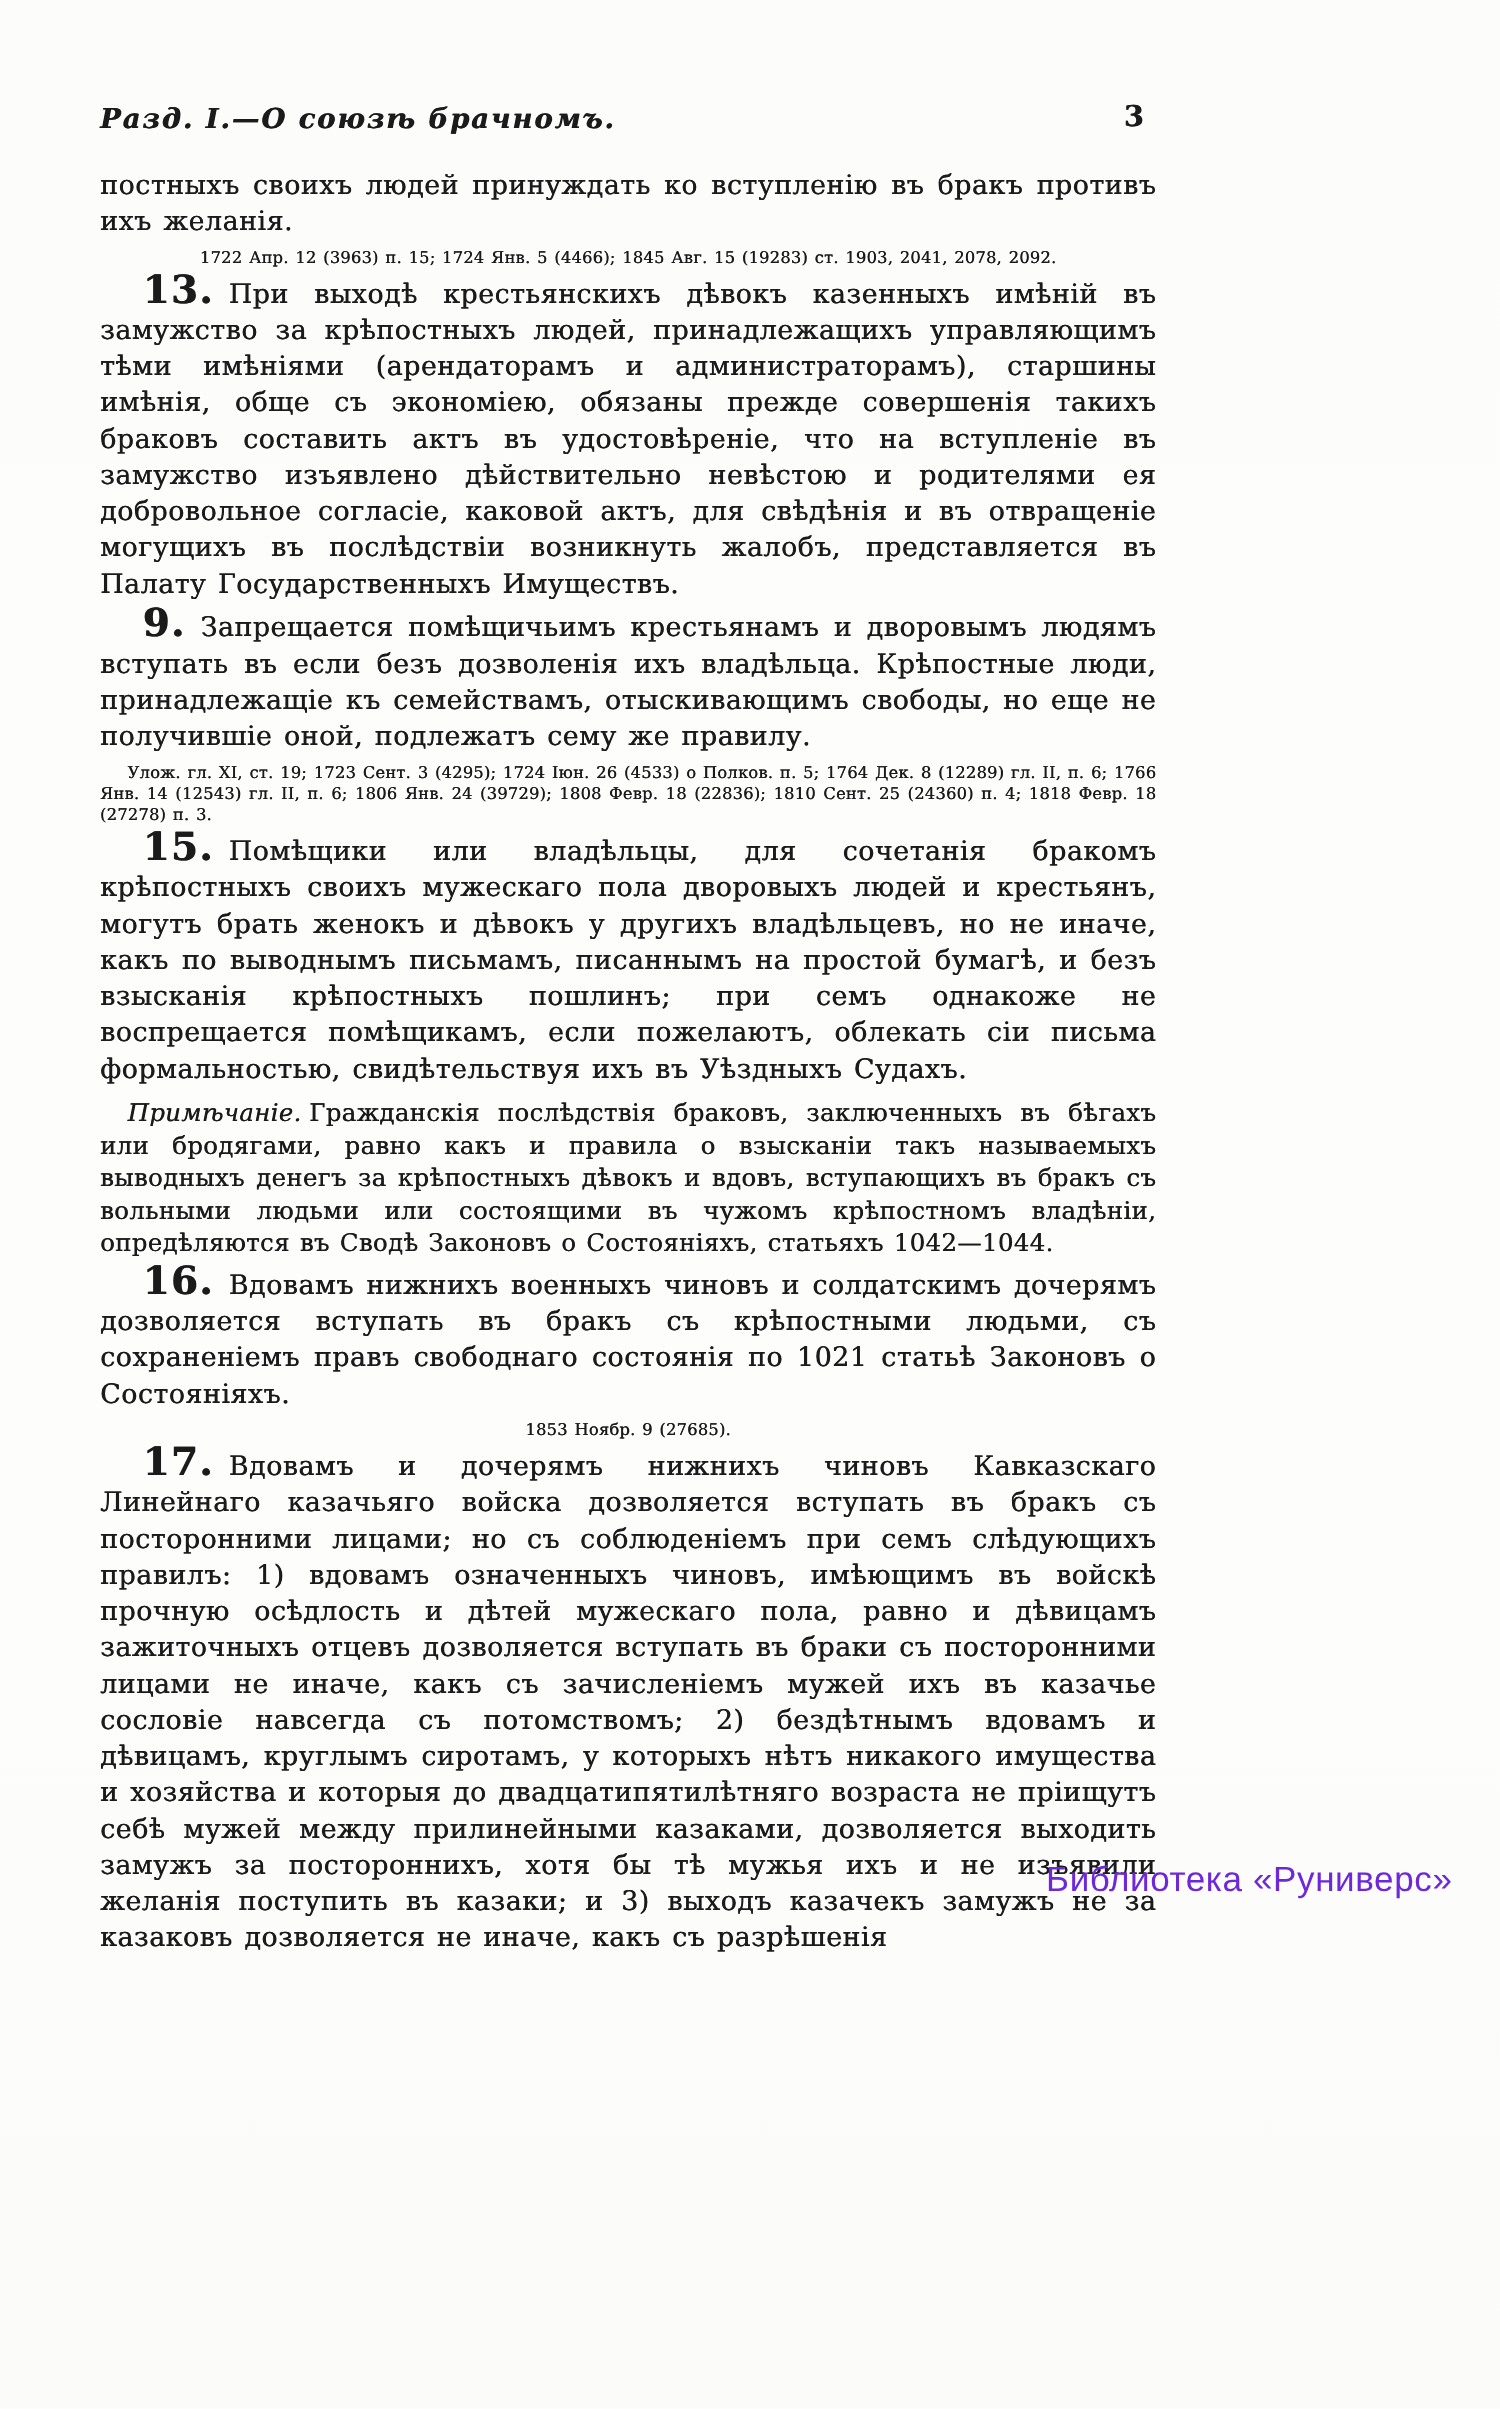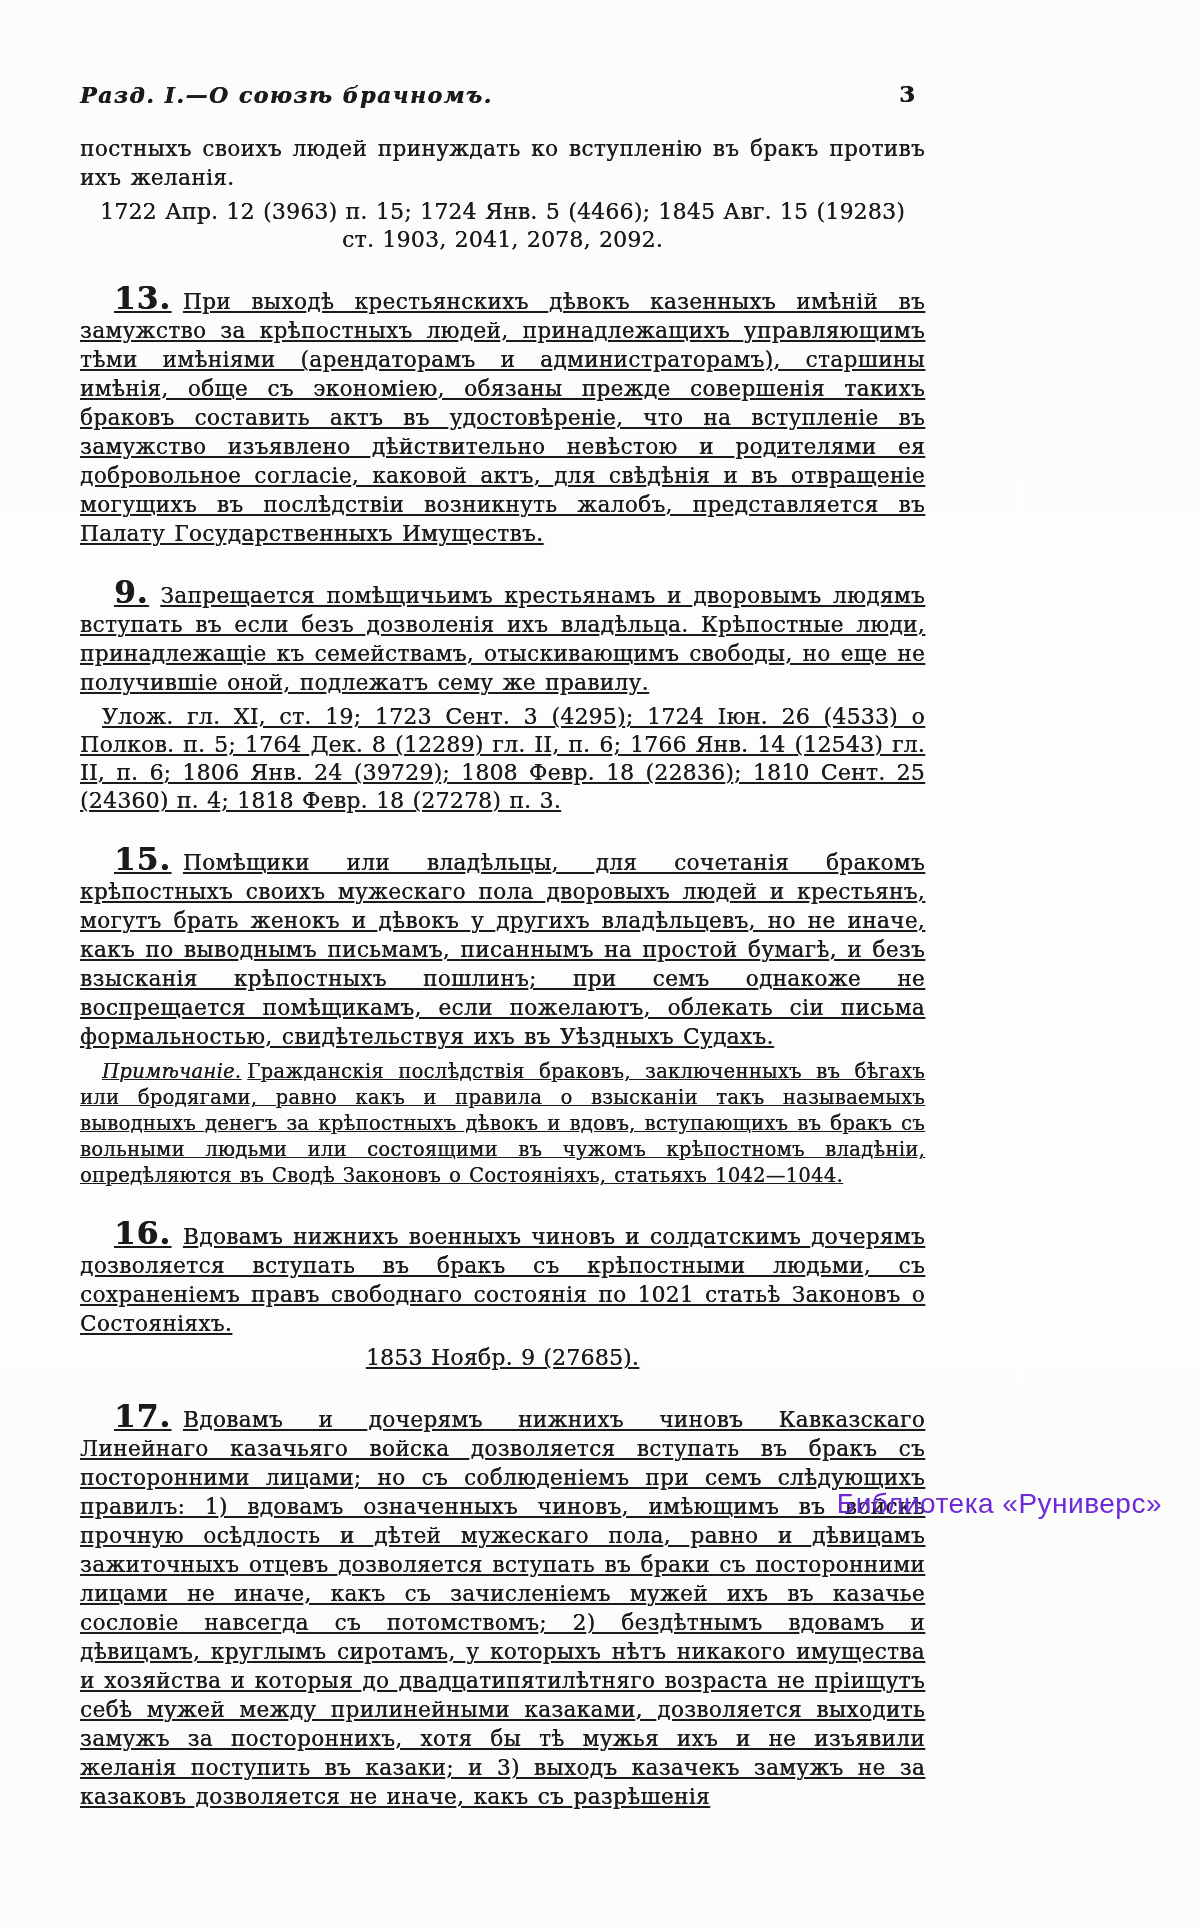--- a/index.html
+++ b/index.html
@@ -58,36 +58,35 @@
   p { margin: 0; }
   .body-par {
     font-size: 21.5px;
     line-height: 29px;
     text-align: justify;
     letter-spacing: 0.4px;
     word-spacing: 2px;
     text-shadow: 0.35px 0 0 currentColor;
   }
   .article {
-    margin-top: 30px;
-    text-decoration: underline;
+    margin-top: 3px;
   }
   .article-text {
     text-indent: 34px;
   }
   .article-number {
     font-size: 31px;
     font-weight: bold;
     letter-spacing: 1px;
     margin-right: 12px;
     text-shadow: 0.6px 0 0 currentColor;
   }
   .citation {
-    font-size: 22px;
-    line-height: 28px;
+    font-size: 13px;
+    line-height: 17px;
     letter-spacing: 0.2px;
     word-spacing: 1px;
     margin-top: 6px;
     text-shadow: 0.25px 0 0 currentColor;
   }
   .citation.centered {
     text-align: center;
   }
   .citation.block {
     text-align: justify;

